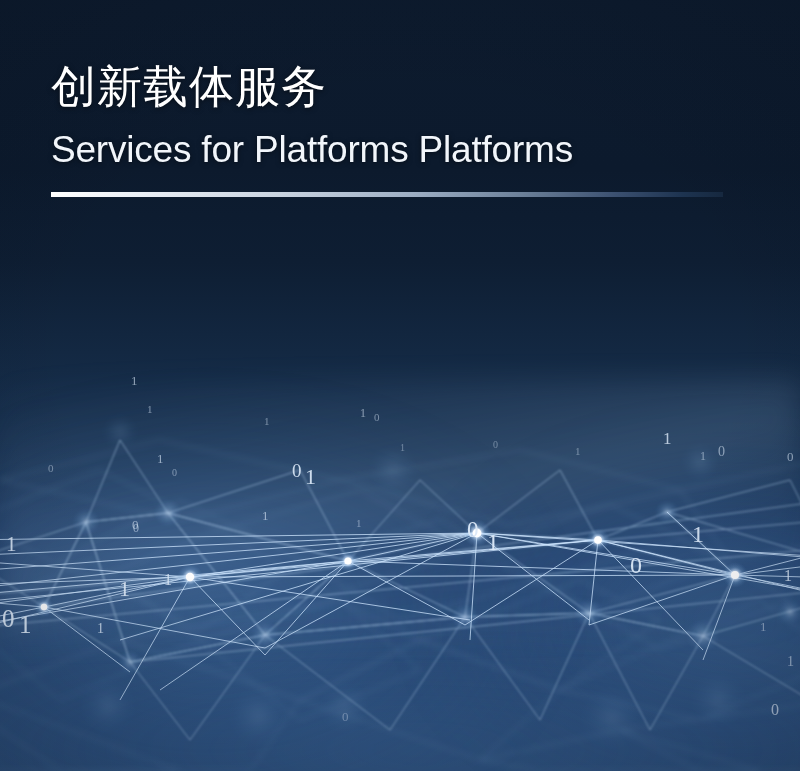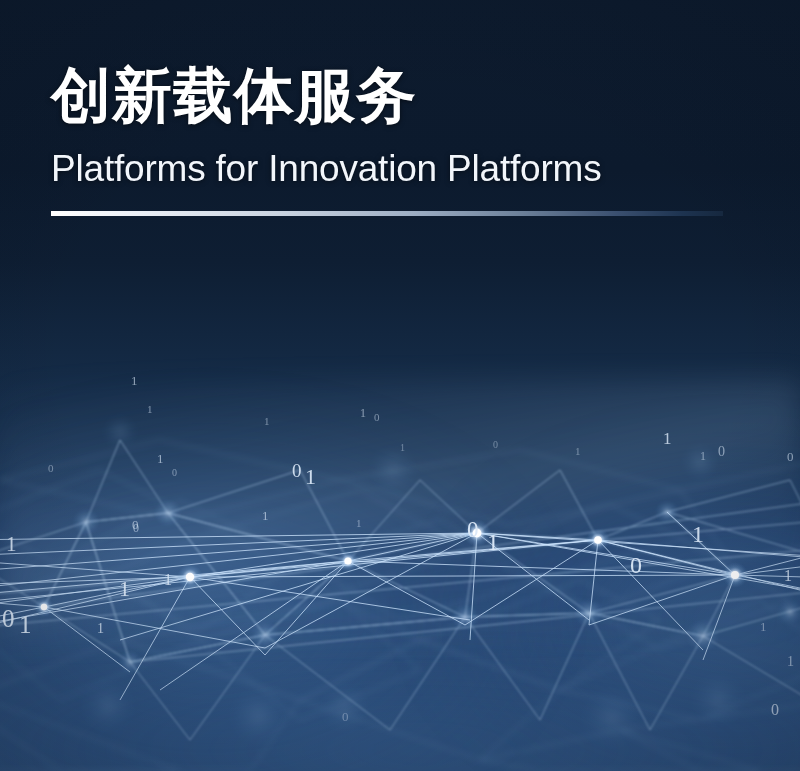--- a/index.html
+++ b/index.html
@@ -117,22 +117,22 @@
   
   .heading {
     position: absolute;
     left: 51px;
     top: 58px;
     width: 700px;
     z-index: 10;
   }
   .title-cn {
     margin: 0;
-    font-size: 60px;
-    font-weight: 700;
+    font-size: 45px;
+    font-weight: 400;
     letter-spacing: 1px;
     color: #ffffff;
     line-height: 1.28;
     text-shadow: 0 1px 5px rgba(0,0,0,0.55);
   }
   .title-en {
     margin: 14px 0 0 0;
     font-size: 37px;
     font-weight: 400;
     letter-spacing: -0.2px;
@@ -370,17 +370,17 @@
       <span class="digit" style="left: 760px; top: 620px; font-size: 13px; opacity: 0.5; color: rgb(220, 233, 248); filter: blur(0.7px);">1</span>
       <span class="digit" style="left: 575px; top: 446px; font-size: 11px; opacity: 0.42; color: rgb(220, 233, 248); filter: blur(0.7px);">1</span>
       <span class="digit" style="left: 400px; top: 443px; font-size: 10px; opacity: 0.4; color: rgb(220, 233, 248); filter: blur(0.7px);">1</span>
       <span class="digit" style="left: 493px; top: 440px; font-size: 10px; opacity: 0.4; color: rgb(220, 233, 248); filter: blur(0.7px);">0</span>
     </div>
 
   <div class="vignette"></div>
 
   <div class="heading">
     <h1 class="title-cn">创新载体服务</h1>
-    <p class="title-en">Platforms for Innovation Platforms</p>
+    <p class="title-en">Services for Platforms Platforms</p>
     <div class="divider"></div>
   </div>
 
 </div>
 
 </body></html>

